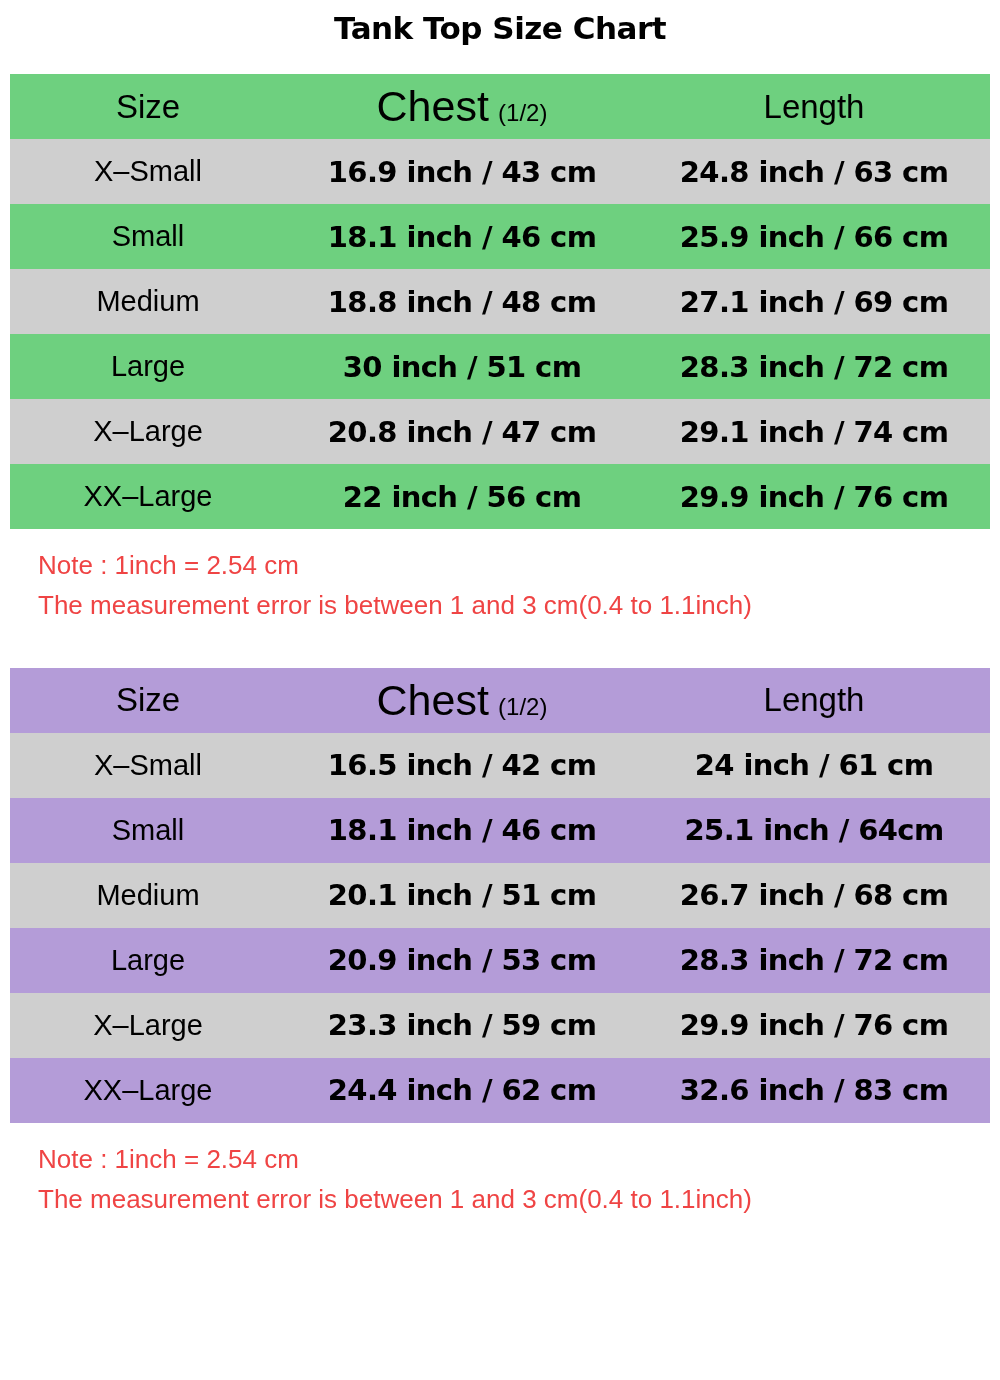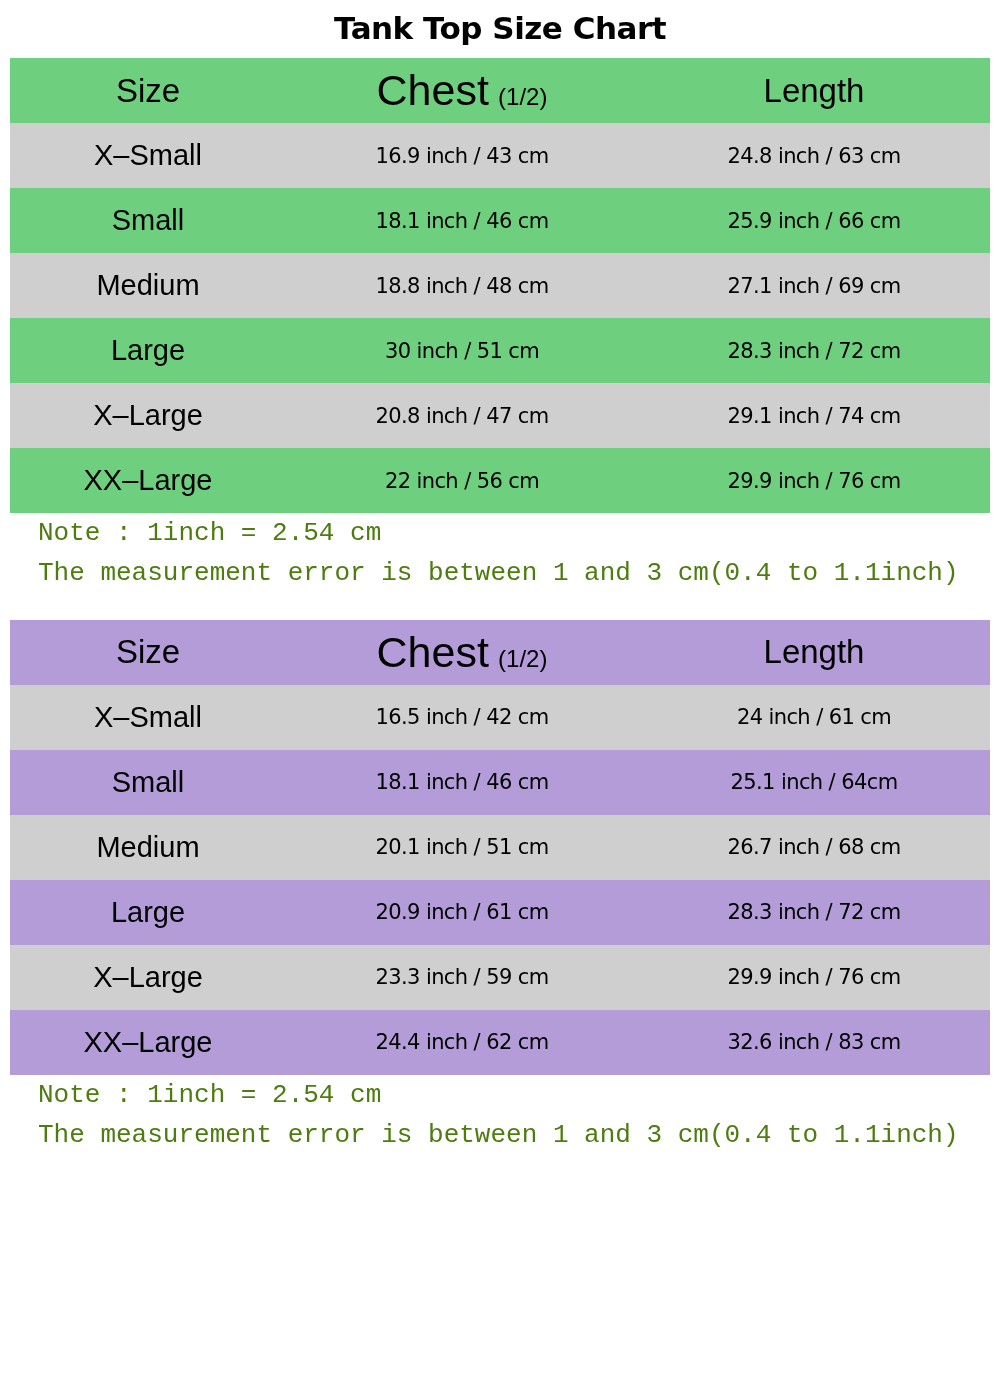--- a/index.html
+++ b/index.html
@@ -32,21 +32,21 @@
     font-weight: bold;
     font-size: 31px;
     letter-spacing: -0.5px;
     padding: 10px 0 12px 0;
     color: #000;
   }
 
   table.size-table {
     border-collapse: collapse;
     width: 980px;
-    margin: 0 auto;
+    margin: 16px auto;
     table-layout: fixed;
   }
 
   table.size-table td,
   table.size-table th {
     padding: 0;
     height: 65px;
     vertical-align: middle;
     text-align: center;
     font-weight: normal;
@@ -67,35 +67,35 @@
   
   tbody td {
     font-size: 30px;
   }
   tbody td.size-cell {
     font-family: "Liberation Sans", sans-serif;
     font-size: 29px;
   }
   tbody td.meas-cell {
     font-family: "DejaVu Sans", sans-serif;
-    font-size: 21px;
-    font-weight: normal;
+    font-size: 29px;
+    font-weight: bold;
     letter-spacing: -0.6px;
     text-align: center;
   }
 
   
   .note-block {
     margin: 0 auto;
     width: 980px;
     padding-bottom: 4px;
     font-size: 26px;
     line-height: 1.55;
-    font-family: Liberation Mono, monospace;
-    color: #4d7c0f;
+    font-family: Liberation Sans, sans-serif;
+    color: #ef4444;
   }
   .note-block .note-line {
     padding-left: 28px;
   }
   .spacer-2 { height: 22px; }
 </style>
 </head>
 <body>
 
 <div class="page">
@@ -190,21 +190,21 @@
           <td class="meas-cell">18.1 inch / 46 cm</td>
           <td class="meas-cell">25.1 inch / 64cm</td>
         </tr>
         <tr style="background-color: rgb(207, 207, 207);">
           <td class="size-cell">Medium</td>
           <td class="meas-cell">20.1 inch / 51 cm</td>
           <td class="meas-cell">26.7 inch / 68 cm</td>
         </tr>
         <tr style="background-color: rgb(180, 156, 216);">
           <td class="size-cell">Large</td>
-          <td class="meas-cell">20.9 inch / 61 cm</td>
+          <td class="meas-cell">20.9 inch / 53 cm</td>
           <td class="meas-cell">28.3 inch / 72 cm</td>
         </tr>
         <tr style="background-color: rgb(207, 207, 207);">
           <td class="size-cell">X–Large</td>
           <td class="meas-cell">23.3 inch / 59 cm</td>
           <td class="meas-cell">29.9 inch / 76 cm</td>
         </tr>
         <tr style="background-color: rgb(180, 156, 216);">
           <td class="size-cell">XX–Large</td>
           <td class="meas-cell">24.4 inch / 62 cm</td>

